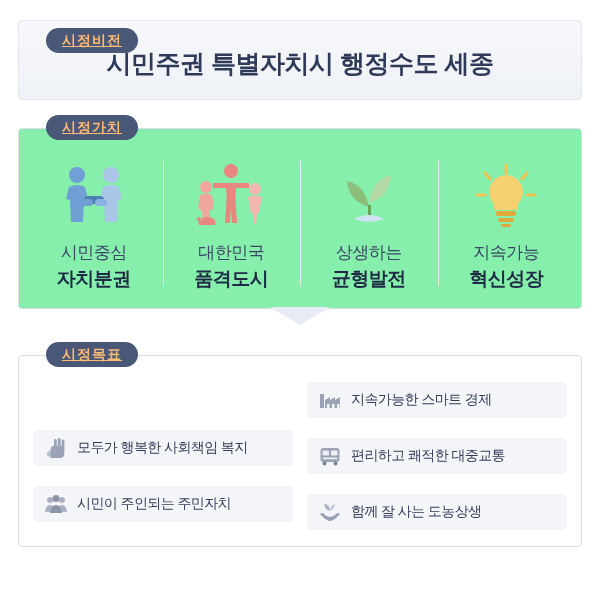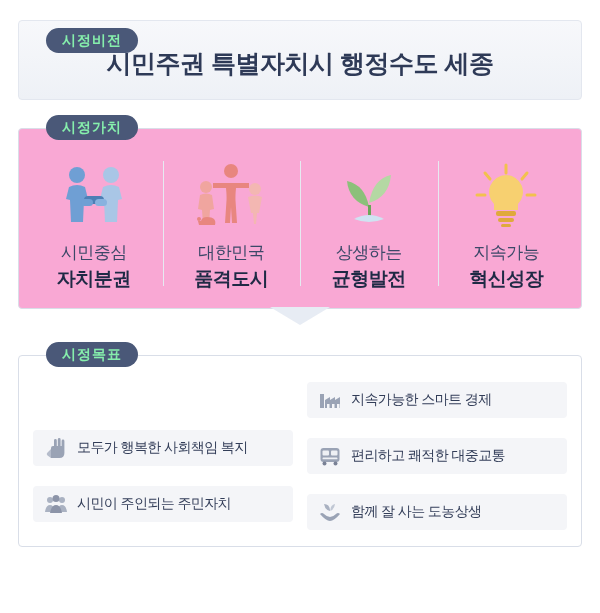--- a/index.html
+++ b/index.html
@@ -18,29 +18,30 @@
     position: relative;
     width: 600px;
     height: 613px;
     box-sizing: border-box;
   }
 
   
   .badge {
     display: inline-block;
     background: #4a5878;
-    color: #86efac;
+    color: #fdba74;
     font-size: 14px;
     font-weight: bold;
     letter-spacing: 1px;
     padding: 5px 16px 6px 16px;
     border-radius: 14px;
     line-height: 1;
     position: relative;
     z-index: 5;
+    text-decoration: underline;
   }
 
   
   .vision-wrap {
     position: relative;
     margin: 0;
     padding: 0;
   }
   .vision-badge-row {
     position: absolute;
@@ -85,21 +86,21 @@
     margin: 28px 18px 0 18px;
   }
   .values-badge {
     position: absolute;
     left: 28px;
     top: -13px;
   }
   .values-box {
     border: 1px solid #d9dee8;
     border-radius: 4px;
-    background: #f9a8d4;
+    background: #86efac;
     padding: 26px 6px 16px 6px;
     display: flex;
   }
   .value-cell {
     flex: 1 1 25%;
     text-align: center;
     position: relative;
     padding: 4px 2px 0 2px;
   }
   .value-cell + .value-cell::before {

